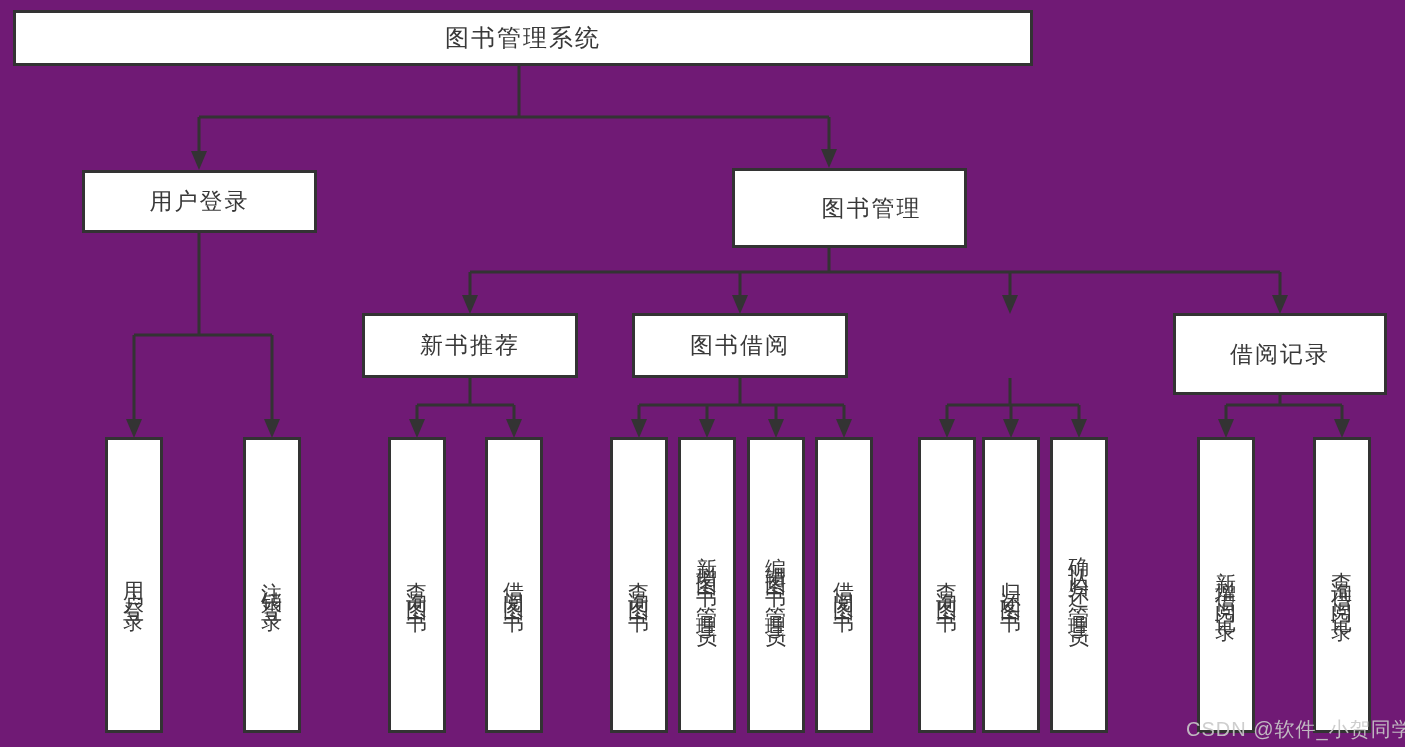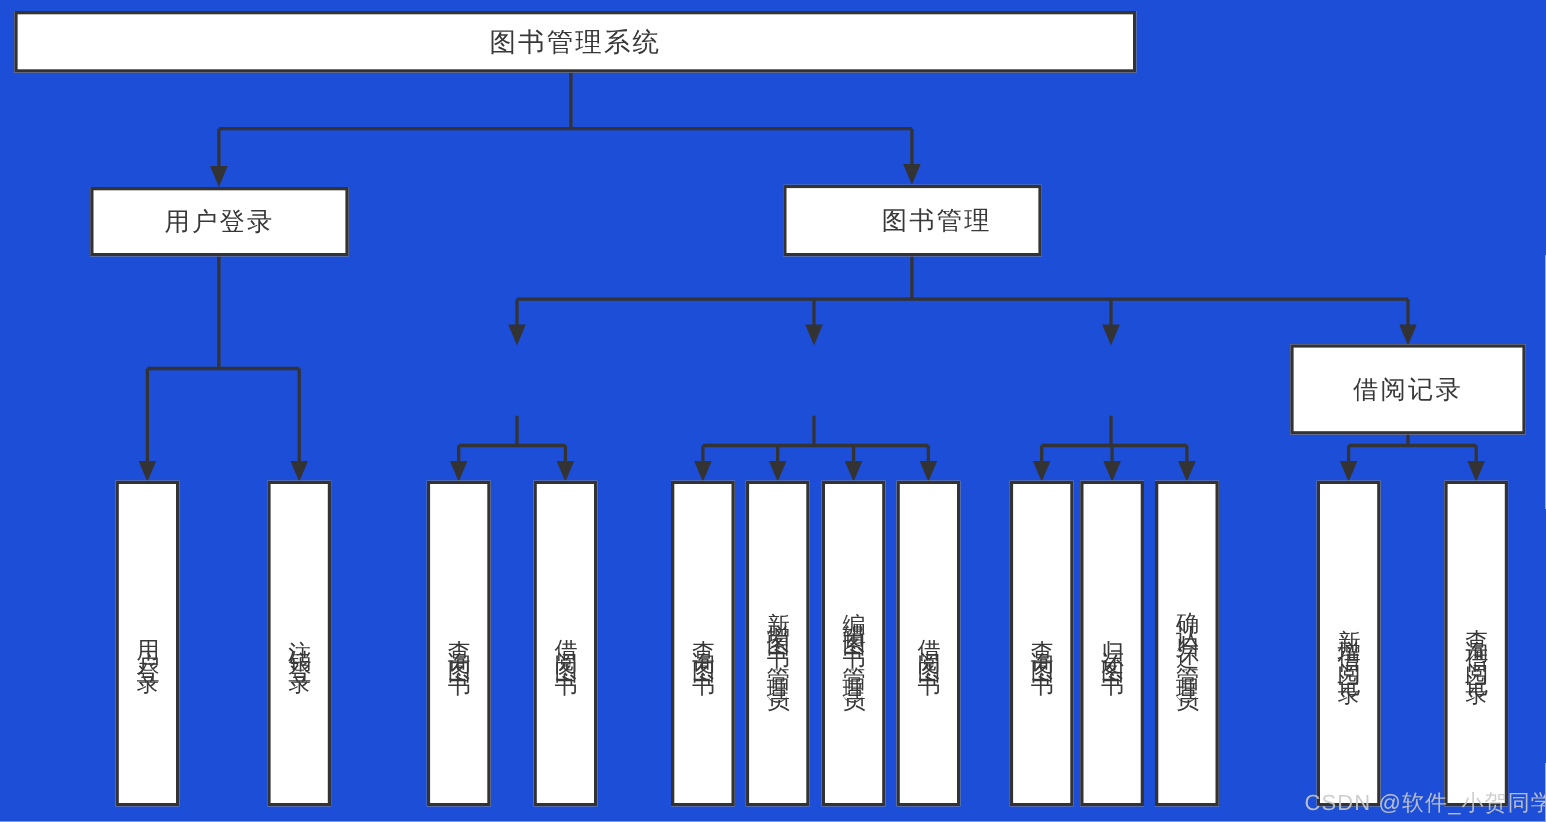--- a/index.html
+++ b/index.html
@@ -5,21 +5,21 @@
   html, body {
     margin: 0;
     padding: 0;
     background: #ffffff;
     font-family: "Liberation Sans", sans-serif;
   }
   .canvas {
     position: relative;
     width: 1405px;
     height: 747px;
-    background: #1d4ed8;
+    background: #701a75;
     overflow: hidden;
   }
   svg.edges {
     position: absolute;
     left: 0;
     top: 0;
     width: 1405px;
     height: 747px;
   }
   svg.edges path {
@@ -132,24 +132,30 @@
     </g>
   </svg>
 
   <div class="hbox root-box" style="left:13px; top:10px; width:1020px; height:56px;">
     <span>图书管理系统</span>
   </div>
 
   <div class="hbox mid-box" style="left:82px; top:170px; width:235px; height:63px;">
     <span>用户登录</span>
   </div>
-  <div class="hbox mid-box" style="left:712px; top:168px; width:235px; height:65px;padding-left:44px;">
+  <div class="hbox mid-box" style="left:732px; top:168px; width:235px; height:80px;padding-left:44px;">
     <span>图书管理</span>
   </div>
 
+  <div class="hbox mid-box" style="left:362px; top:313px; width:216px; height:65px;">
+    <span>新书推荐</span>
+  </div>
+  <div class="hbox mid-box" style="left:632px; top:313px; width:216px; height:65px;">
+    <span>图书借阅</span>
+  </div>
   <div class="hbox mid-box" style="left:1173px; top:313px; width:214px; height:82px;">
     <span>借阅记录</span>
   </div>
 
   <div class="vbox" style="left:105px;">
     <span>用户登录</span>
   </div>
   <div class="vbox" style="left:243px;">
     <span>注销登录</span>
   </div>

